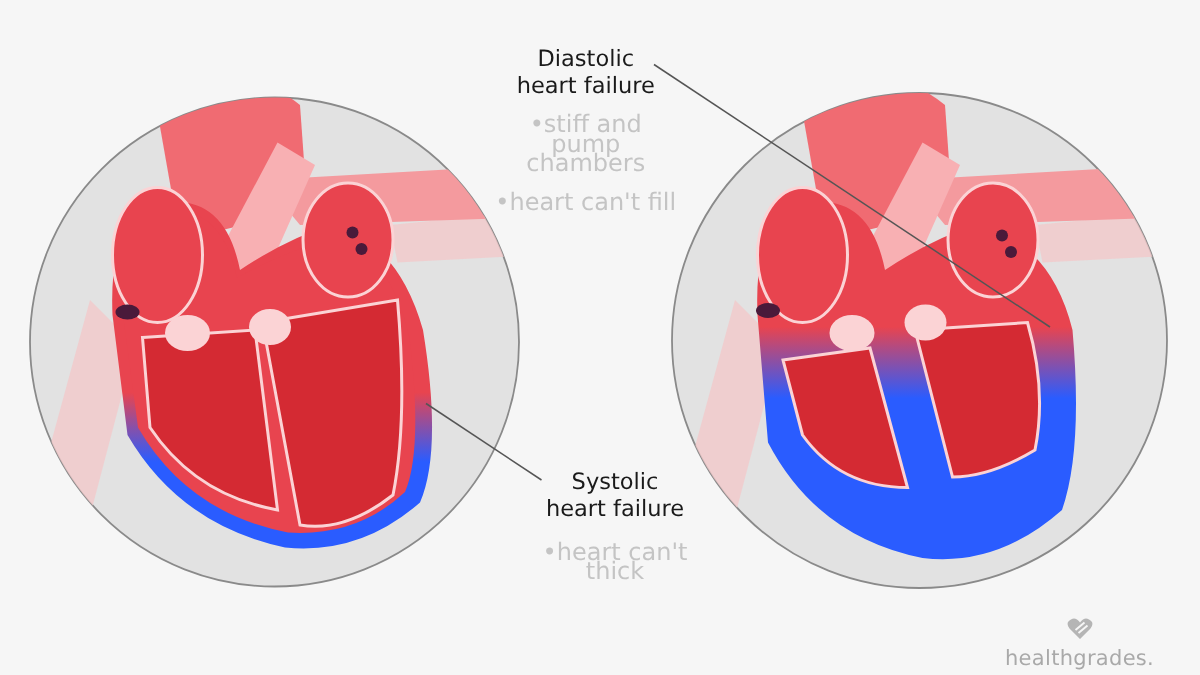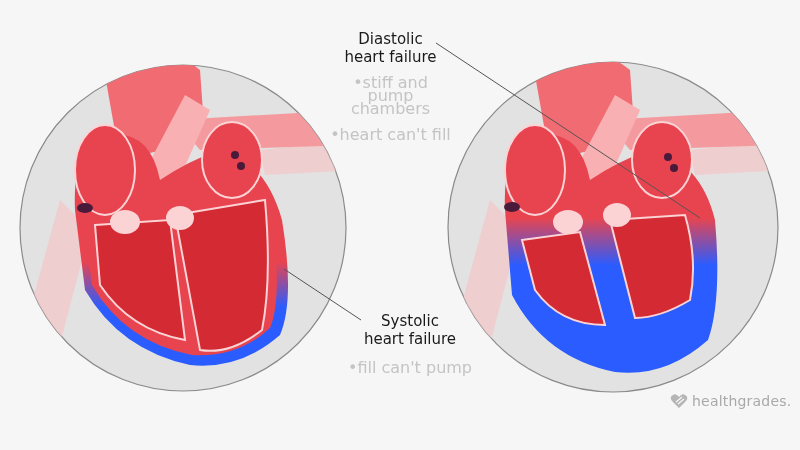--- a/index.html
+++ b/index.html
@@ -2,21 +2,21 @@
 <html><head>
 <meta charset="utf-8">
 <style>
   html, body { margin: 0; padding: 0; }
   body { width: 800px; height: 450px; background: #f6f6f6; position: relative; overflow: hidden; font-family: "DejaVu Sans", sans-serif; }
   .scene { position: absolute; left: 0; top: 0; width: 800px; height: 450px; }
   .label { position: absolute; text-align: center; }
   .title { color: #1a1a1a; font-size: 15px; line-height: 18px; font-weight: 500; }
   .bullet { color: #c4c4c4; font-size: 16px; line-height: 13px; margin-top: 10px; }
   .bullet2 { margin-top: 13px; }
-  .logo { position: absolute; left: 670px; top: 393px; display: flex; align-items: center; gap: 4px; }
+  .logo { position: absolute; left: 670px; top: 411px; display: flex; align-items: center; gap: 4px; flex-direction: column; }
   .logo-text { color: #a9a9a9; font-size: 14px; letter-spacing: 0.2px; }
 </style>
 </head>
 <body>
 
 <svg class="scene" viewBox="0 0 800 450" xmlns="http://www.w3.org/2000/svg">
   <defs>
     <clipPath id="clipL">
         <circle cx="183" cy="228" r="163"></circle>
       </clipPath>
@@ -96,21 +96,21 @@
     <div>pump chambers</div>
   </div>
   <div class="bullet bullet2">•heart can't fill</div>
 </div>
 
 <div class="label" style="left:340px; top:312px; width:140px;">
   <div class="title">
     <div>Systolic</div>
     <div>heart failure</div>
   </div>
-  <div class="bullet bullet2">•fill can't pump</div>
+  <div class="bullet bullet2">•heart can't thick</div>
 </div>
 
 <div class="logo">
   <svg width="18" height="16" viewBox="0 0 18 16">
     <path d="M9 15 L2 8 Q-1 4 3 2 Q6 0 9 4 Q12 0 15 2 Q19 4 16 8 Z" fill="#b5b5b5"></path>
     <path d="M6 9 L12 4 M8 11 L14 6" stroke="#f6f6f6" stroke-width="1.3"></path>
   </svg>
   <span class="logo-text">healthgrades.</span>
 </div>
 

